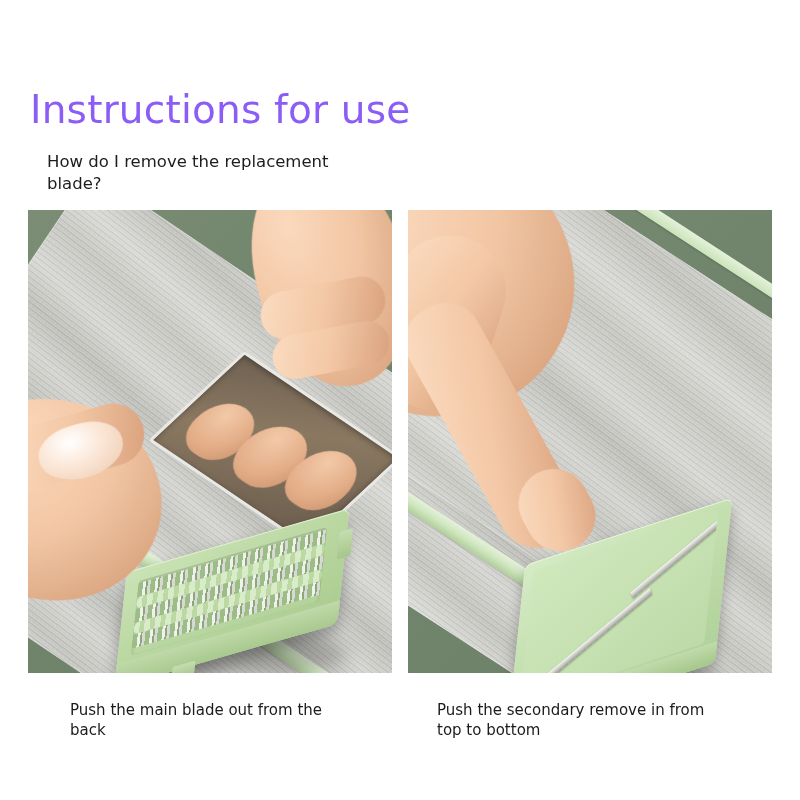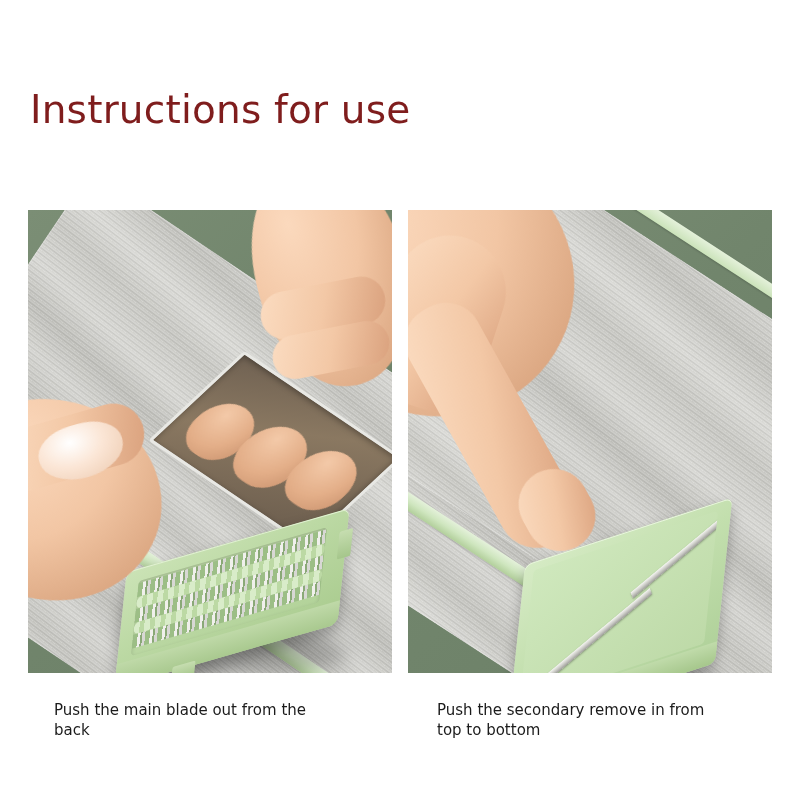--- a/index.html
+++ b/index.html
@@ -24,21 +24,21 @@
 
   
   .title {
     position: absolute;
     left: 30px;
     top: 62px;
     font-size: 39px;
     font-weight: 400;
     letter-spacing: 0.2px;
     line-height: 1.15;
-    color: #7f1d1d;
+    color: #8b5cf6;
     white-space: nowrap;
   }
   .subtitle {
     position: absolute;
     left: 47px;
     top: 134px;
     width: 300px;
     font-size: 16.5px;
     font-weight: 400;
     line-height: 1.35;
@@ -305,30 +305,31 @@
 
   
   .caption {
     position: absolute;
     top: 686px;
     font-size: 15px;
     line-height: 1.33;
     color: #1b1b1b;
     font-weight: 400;
   }
-  .caption-left  { left: 54px;  width: 276px; }
+  .caption-left  { left: 70px;  width: 276px; }
   .caption-right { left: 437px; width: 290px; }
 </style>
 </head>
 <body>
 
 <div class="page">
 
   <h1 class="title">Instructions for use</h1>
 
+  <p class="subtitle">How do I remove the replacement blade?</p>
 
   <div class="panel panel-left">
     <div class="scene">
 
       <div class="board l-board"></div>
       <div class="board l-board2"></div>
 
       <div class="rail l-rail-edge2"></div>
       <div class="rail l-rail-edge"></div>
 

